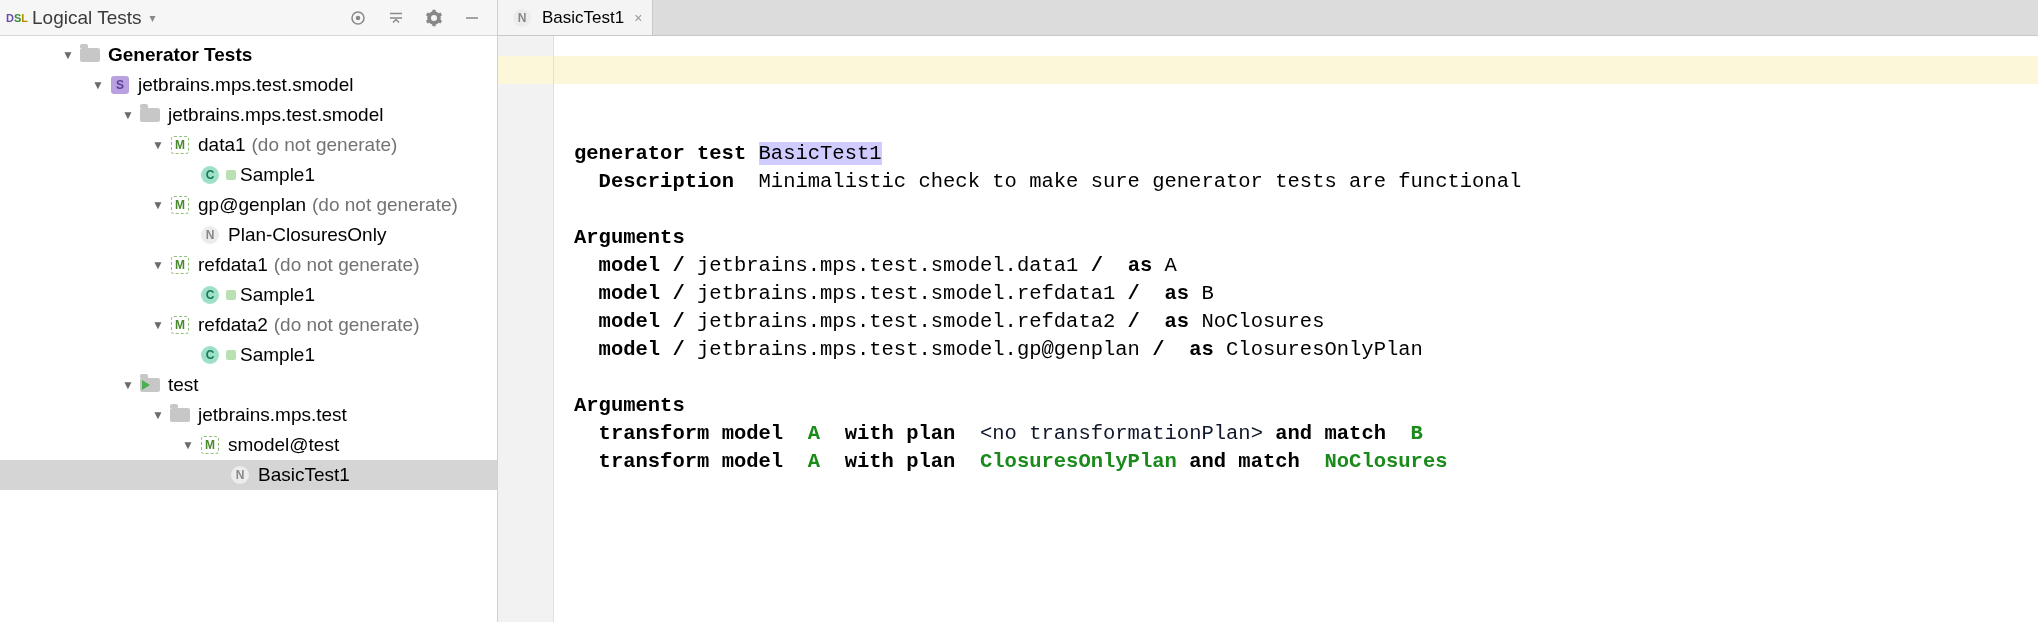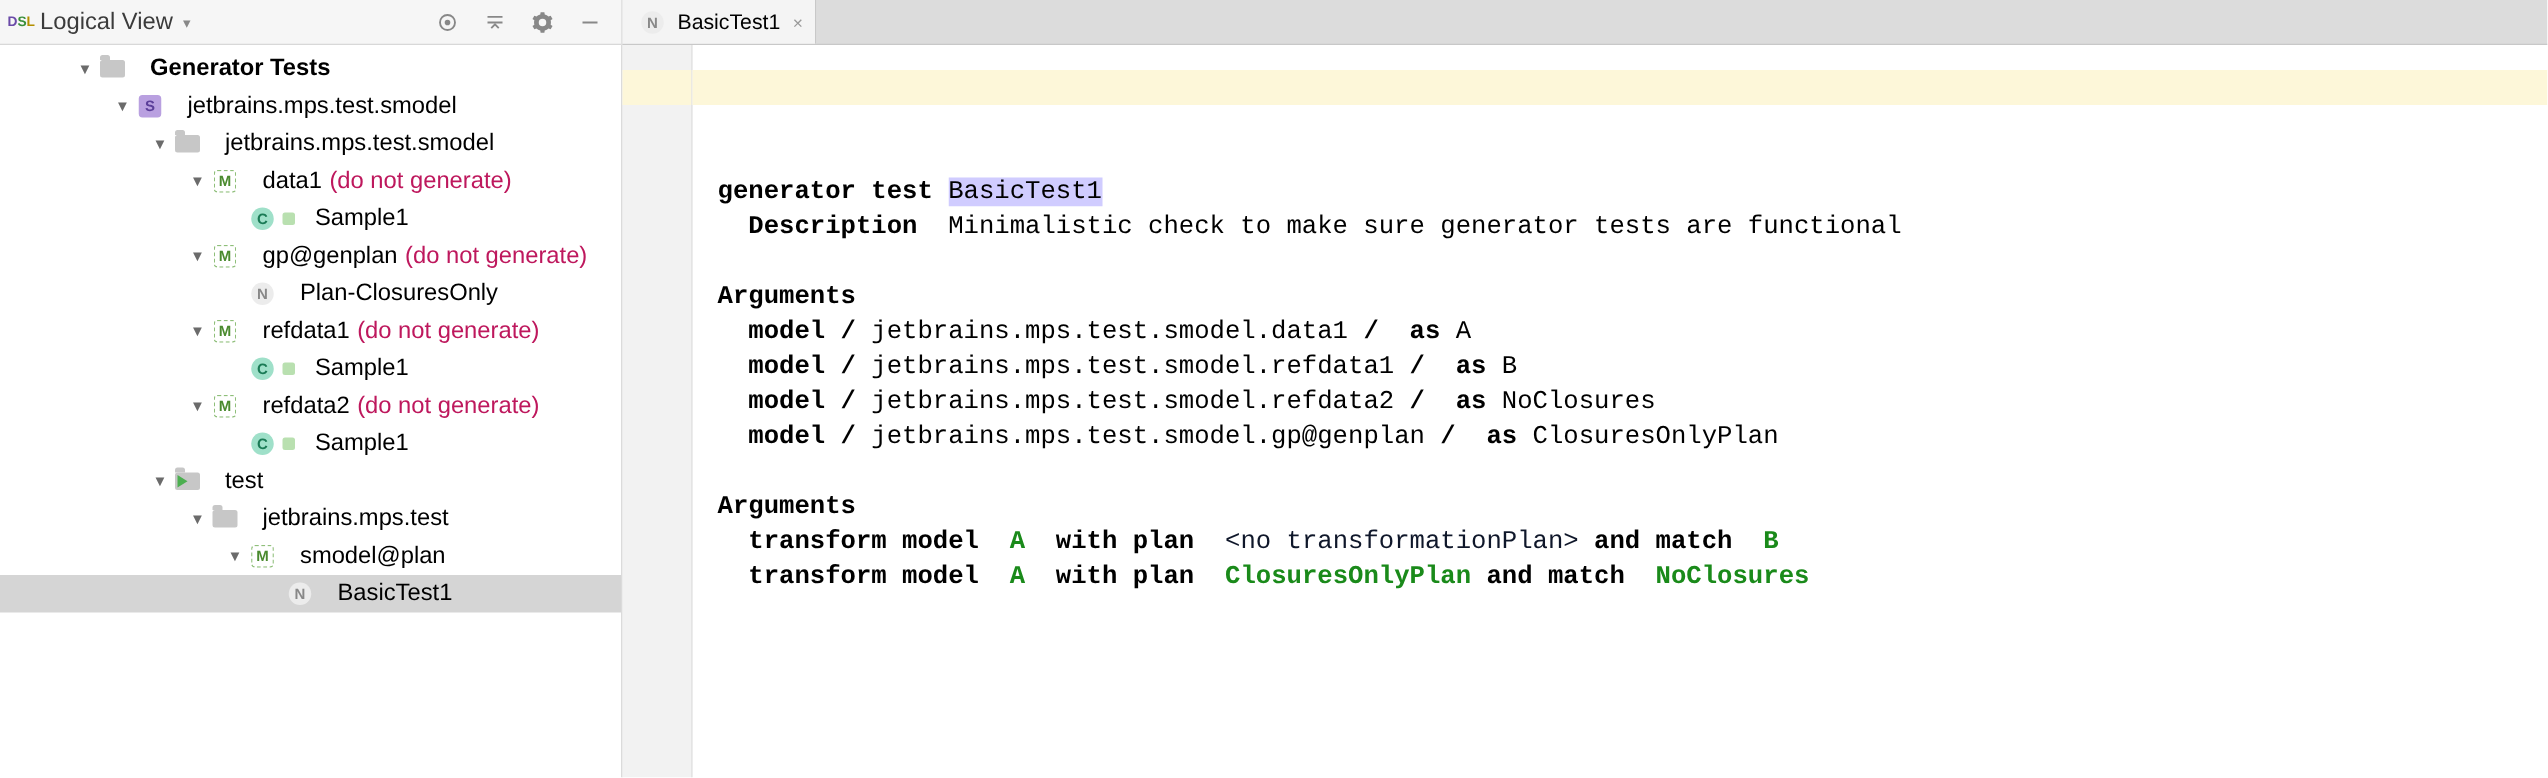--- a/index.html
+++ b/index.html
@@ -14,22 +14,22 @@
   .left-title { flex: 0 0 auto; font-size: 19px; color: #3b3b3b; }
   .caret-down { margin-left: 8px; color: #888; font-size: 12px; }
   .left-spacer { flex: 1; }
   .tool-icon { width: 26px; height: 26px; display: inline-flex; align-items: center; justify-content: center; color: #7a7a7a; margin: 0 6px; }
   .tool-icon svg { width: 18px; height: 18px; }
   .tree { flex: 1; overflow: auto; padding-top: 4px; }
   .tree-row { display: flex; align-items: center; height: 30px; font-size: 19px; white-space: nowrap; }
   .tree-row.selected { background: #d5d5d5; }
   .arrow { width: 16px; display: inline-flex; justify-content: center; color: #6b6b6b; font-size: 12px; }
   .arrow.hidden { visibility: hidden; }
-  .tree-label { margin-left: 16px; }
-  .tree-annot { color: #be185d; margin-left: 6px; }
+  .tree-label { margin-left: 4px; }
+  .tree-annot { color: #737373; margin-left: 6px; }
   .icon-box { width: 20px; height: 20px; display: inline-flex; align-items: center; justify-content: center; margin: 0 4px; }
   .icon-folder { width: 20px; height: 14px; background: #c7c7c7; border-radius: 2px; position: relative; }
   .icon-folder::before { content: ""; position: absolute; top: -4px; left: 0; width: 8px; height: 4px; background: #c7c7c7; border-radius: 2px 2px 0 0; }
   .icon-folder.tests::before { background: #c7c7c7; }
   .icon-folder.tests::after { content: ""; position: absolute; left: 2px; top: 2px; width: 0; height: 0; border-left: 8px solid #4caf50; border-top: 5px solid transparent; border-bottom: 5px solid transparent; }
   .icon-letter { width: 18px; height: 18px; border-radius: 3px; display: inline-flex; align-items: center; justify-content: center; font-size: 12px; font-weight: bold; color: #fff; }
   .letter-s { background: #b9a0e0; color: #5b3e99; }
   .letter-m { background: #fff; border: 1px solid #8fbf7a; color: #4a8a2e; position: relative; }
   .letter-m.dotted { border-style: dashed; }
   .letter-c { background: #9fe0c9; color: #1a7a55; border-radius: 50%; }
@@ -56,21 +56,21 @@
 
 <div class="root">
 
   <div class="left-pane">
     <div class="left-header">
       <span class="dsl-icon">
           <span class="d">D</span>
           <span class="s">S</span>
           <span class="l">L</span>
         </span>
-      <span class="left-title">Logical View</span>
+      <span class="left-title">Logical Tests</span>
       <span class="caret-down">▾</span>
       <span class="left-spacer"></span>
       <span class="tool-icon">
         <svg viewBox="0 0 24 24" fill="none" stroke="#888" stroke-width="2">
             <circle cx="12" cy="12" r="8"></circle>
             <circle cx="12" cy="12" r="2" fill="#888"></circle>
           </svg>
       </span>
       <span class="tool-icon">
         <svg viewBox="0 0 24 24" fill="none" stroke="#888" stroke-width="2">
@@ -196,21 +196,21 @@
         <span class="icon-box">
             <span class="icon-folder"></span>
           </span>
         <span class="tree-label">jetbrains.mps.test</span>
       </div>
       <div class="tree-row" style="padding-left:180px">
         <span class="arrow">▼</span>
         <span class="icon-box">
             <span class="icon-letter letter-m dotted">M</span>
           </span>
-        <span class="tree-label">smodel@plan</span>
+        <span class="tree-label">smodel@test</span>
       </div>
       <div class="tree-row selected" style="padding-left:210px">
         <span class="arrow hidden">▼</span>
         <span class="icon-box">
             <span class="icon-letter letter-n">N</span>
           </span>
         <span class="tree-label">BasicTest1</span>
       </div>
     </div>
   </div>

